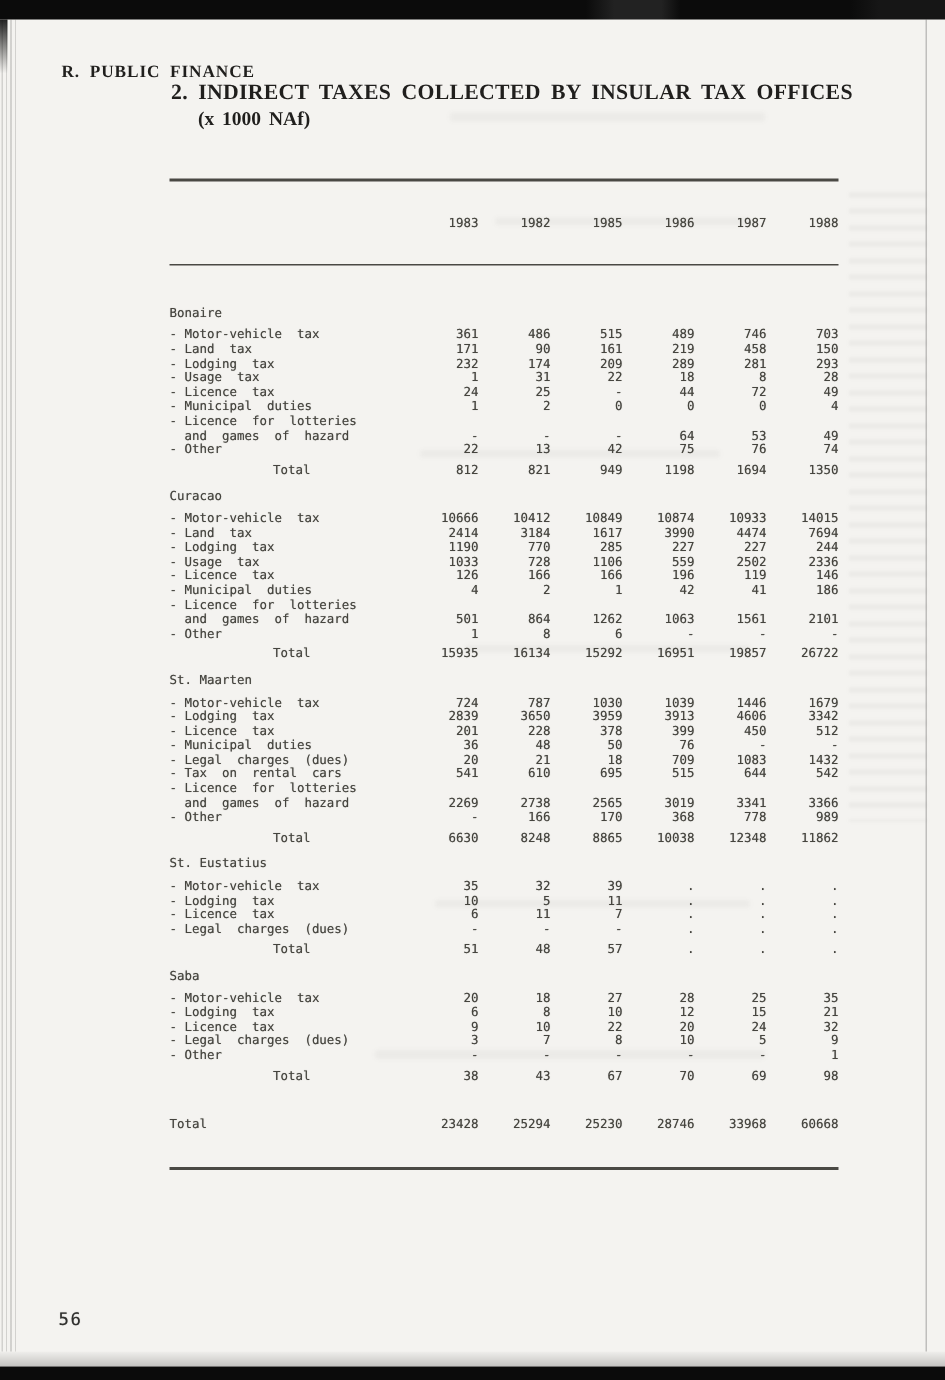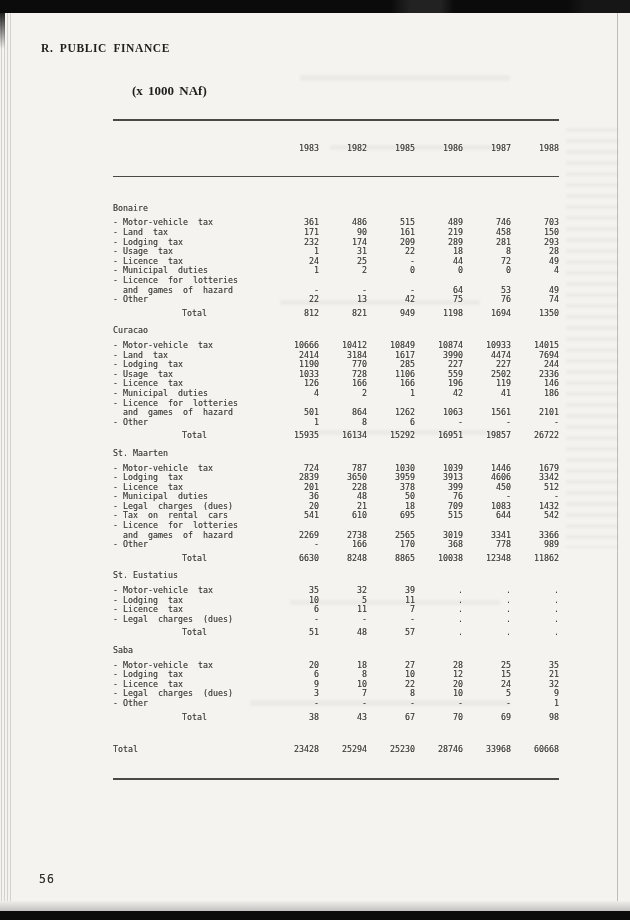--- a/index.html
+++ b/index.html
@@ -18,21 +18,21 @@
   .page-edge{position:absolute;left:617px;top:13px;bottom:19px;width:1px;background:rgba(70,70,68,0.30);}
   .smudge{position:absolute;background:rgba(80,80,78,0.05);filter:blur(1.3px);border-radius:2px;pointer-events:none;}
   .bleed-col{position:absolute;left:566px;top:128px;height:420px;width:52px;pointer-events:none;filter:blur(1px);
             background:repeating-linear-gradient(180deg,rgba(110,110,106,0.055) 0 4px,rgba(0,0,0,0) 4px 11px);}
   
   .kicker{position:absolute;left:41px;top:42px;font-family:"Liberation Serif",serif;font-weight:700;
           font-size:11.5px;letter-spacing:0.6px;word-spacing:3px;color:var(--ink-dark,#201f1d);white-space:pre;}
   .title{position:absolute;left:114px;top:54px;font-family:"Liberation Serif",serif;font-weight:700;
           font-size:14.5px;letter-spacing:0.2px;word-spacing:3px;color:var(--ink-dark,#201f1d);white-space:pre;}
   .subtitle{position:absolute;left:132px;top:71px;font-family:"Liberation Serif",serif;font-weight:700;
-          font-size:13px;word-spacing:2px;color:var(--ink-dark,#201f1d);white-space:pre;margin-top:12px;}
+          font-size:13px;word-spacing:2px;color:var(--ink-dark,#201f1d);white-space:pre;}
   
   .table{position:absolute;left:113px;top:100px;width:446px;font-size:8.3px;line-height:9.6px;
          white-space:pre;text-shadow:0 0 0.5px rgba(64,63,58,0.6);}
   .rule{height:2px;background:#4a4944;}
   .rule.mid{height:1px;}
   .rule.bottom{margin-top:4px;}
   .trow{display:grid;grid-template-columns:158px repeat(6,48px);align-items:end;}
   .trow.years{margin:3.5px 0 3px;}
   .val{text-align:right;}
   .sname{margin-top:8px;}
@@ -59,20 +59,21 @@
   <div class="page-edge"></div>
   <div class="bleed-col"></div>
   <div class="smudge" style="left:300px;top:75px;width:210px;height:6px;"></div>
   <div class="smudge" style="left:330px;top:145px;width:170px;height:5px;"></div>
   <div class="smudge" style="left:280px;top:300px;width:200px;height:5px;"></div>
   <div class="smudge" style="left:310px;top:430px;width:190px;height:5px;"></div>
   <div class="smudge" style="left:290px;top:600px;width:210px;height:5px;"></div>
   <div class="smudge" style="left:250px;top:700px;width:260px;height:6px;"></div>
 
   <div class="kicker">R. PUBLIC FINANCE</div>
+  <div class="title">2. INDIRECT TAXES COLLECTED BY INSULAR TAX OFFICES</div>
   <div class="subtitle">(x 1000 NAf)</div>
 
   <div class="table">
     <div class="rule"></div>
     <div class="trow years" id="year-row"><div class="lbl"></div><div class="val">1983</div><div class="val">1982</div><div class="val">1985</div><div class="val">1986</div><div class="val">1987</div><div class="val">1988</div></div>
     <div class="rule mid"></div>
     <div id="sections"><div class="sname">Bonaire</div><div class="rows"><div class="trow"><div class="lbl"><span class="dash">-</span><span>Motor-vehicle  tax</span></div><div class="val">361</div><div class="val">486</div><div class="val">515</div><div class="val">489</div><div class="val">746</div><div class="val">703</div></div><div class="trow"><div class="lbl"><span class="dash">-</span><span>Land  tax</span></div><div class="val">171</div><div class="val">90</div><div class="val">161</div><div class="val">219</div><div class="val">458</div><div class="val">150</div></div><div class="trow"><div class="lbl"><span class="dash">-</span><span>Lodging  tax</span></div><div class="val">232</div><div class="val">174</div><div class="val">209</div><div class="val">289</div><div class="val">281</div><div class="val">293</div></div><div class="trow"><div class="lbl"><span class="dash">-</span><span>Usage  tax</span></div><div class="val">1</div><div class="val">31</div><div class="val">22</div><div class="val">18</div><div class="val">8</div><div class="val">28</div></div><div class="trow"><div class="lbl"><span class="dash">-</span><span>Licence  tax</span></div><div class="val">24</div><div class="val">25</div><div class="val">-</div><div class="val">44</div><div class="val">72</div><div class="val">49</div></div><div class="trow"><div class="lbl"><span class="dash">-</span><span>Municipal  duties</span></div><div class="val">1</div><div class="val">2</div><div class="val">0</div><div class="val">0</div><div class="val">0</div><div class="val">4</div></div><div class="trow"><div class="lbl"><span class="dash">-</span><span>Licence  for  lotteries</span><span class="l2">and  games  of  hazard</span></div><div class="val">-</div><div class="val">-</div><div class="val">-</div><div class="val">64</div><div class="val">53</div><div class="val">49</div></div><div class="trow"><div class="lbl"><span class="dash">-</span><span>Other</span></div><div class="val">22</div><div class="val">13</div><div class="val">42</div><div class="val">75</div><div class="val">76</div><div class="val">74</div></div></div><div class="trow total"><div class="lbl"><span class="tindent">Total</span></div><div class="val">812</div><div class="val">821</div><div class="val">949</div><div class="val">1198</div><div class="val">1694</div><div class="val">1350</div></div><div class="sname">Curacao</div><div class="rows"><div class="trow"><div class="lbl"><span class="dash">-</span><span>Motor-vehicle  tax</span></div><div class="val">10666</div><div class="val">10412</div><div class="val">10849</div><div class="val">10874</div><div class="val">10933</div><div class="val">14015</div></div><div class="trow"><div class="lbl"><span class="dash">-</span><span>Land  tax</span></div><div class="val">2414</div><div class="val">3184</div><div class="val">1617</div><div class="val">3990</div><div class="val">4474</div><div class="val">7694</div></div><div class="trow"><div class="lbl"><span class="dash">-</span><span>Lodging  tax</span></div><div class="val">1190</div><div class="val">770</div><div class="val">285</div><div class="val">227</div><div class="val">227</div><div class="val">244</div></div><div class="trow"><div class="lbl"><span class="dash">-</span><span>Usage  tax</span></div><div class="val">1033</div><div class="val">728</div><div class="val">1106</div><div class="val">559</div><div class="val">2502</div><div class="val">2336</div></div><div class="trow"><div class="lbl"><span class="dash">-</span><span>Licence  tax</span></div><div class="val">126</div><div class="val">166</div><div class="val">166</div><div class="val">196</div><div class="val">119</div><div class="val">146</div></div><div class="trow"><div class="lbl"><span class="dash">-</span><span>Municipal  duties</span></div><div class="val">4</div><div class="val">2</div><div class="val">1</div><div class="val">42</div><div class="val">41</div><div class="val">186</div></div><div class="trow"><div class="lbl"><span class="dash">-</span><span>Licence  for  lotteries</span><span class="l2">and  games  of  hazard</span></div><div class="val">501</div><div class="val">864</div><div class="val">1262</div><div class="val">1063</div><div class="val">1561</div><div class="val">2101</div></div><div class="trow"><div class="lbl"><span class="dash">-</span><span>Other</span></div><div class="val">1</div><div class="val">8</div><div class="val">6</div><div class="val">-</div><div class="val">-</div><div class="val">-</div></div></div><div class="trow total"><div class="lbl"><span class="tindent">Total</span></div><div class="val">15935</div><div class="val">16134</div><div class="val">15292</div><div class="val">16951</div><div class="val">19857</div><div class="val">26722</div></div><div class="sname">St. Maarten</div><div class="rows"><div class="trow"><div class="lbl"><span class="dash">-</span><span>Motor-vehicle  tax</span></div><div class="val">724</div><div class="val">787</div><div class="val">1030</div><div class="val">1039</div><div class="val">1446</div><div class="val">1679</div></div><div class="trow"><div class="lbl"><span class="dash">-</span><span>Lodging  tax</span></div><div class="val">2839</div><div class="val">3650</div><div class="val">3959</div><div class="val">3913</div><div class="val">4606</div><div class="val">3342</div></div><div class="trow"><div class="lbl"><span class="dash">-</span><span>Licence  tax</span></div><div class="val">201</div><div class="val">228</div><div class="val">378</div><div class="val">399</div><div class="val">450</div><div class="val">512</div></div><div class="trow"><div class="lbl"><span class="dash">-</span><span>Municipal  duties</span></div><div class="val">36</div><div class="val">48</div><div class="val">50</div><div class="val">76</div><div class="val">-</div><div class="val">-</div></div><div class="trow"><div class="lbl"><span class="dash">-</span><span>Legal  charges  (dues)</span></div><div class="val">20</div><div class="val">21</div><div class="val">18</div><div class="val">709</div><div class="val">1083</div><div class="val">1432</div></div><div class="trow"><div class="lbl"><span class="dash">-</span><span>Tax  on  rental  cars</span></div><div class="val">541</div><div class="val">610</div><div class="val">695</div><div class="val">515</div><div class="val">644</div><div class="val">542</div></div><div class="trow"><div class="lbl"><span class="dash">-</span><span>Licence  for  lotteries</span><span class="l2">and  games  of  hazard</span></div><div class="val">2269</div><div class="val">2738</div><div class="val">2565</div><div class="val">3019</div><div class="val">3341</div><div class="val">3366</div></div><div class="trow"><div class="lbl"><span class="dash">-</span><span>Other</span></div><div class="val">-</div><div class="val">166</div><div class="val">170</div><div class="val">368</div><div class="val">778</div><div class="val">989</div></div></div><div class="trow total"><div class="lbl"><span class="tindent">Total</span></div><div class="val">6630</div><div class="val">8248</div><div class="val">8865</div><div class="val">10038</div><div class="val">12348</div><div class="val">11862</div></div><div class="sname">St. Eustatius</div><div class="rows"><div class="trow"><div class="lbl"><span class="dash">-</span><span>Motor-vehicle  tax</span></div><div class="val">35</div><div class="val">32</div><div class="val">39</div><div class="val">.</div><div class="val">.</div><div class="val">.</div></div><div class="trow"><div class="lbl"><span class="dash">-</span><span>Lodging  tax</span></div><div class="val">10</div><div class="val">5</div><div class="val">11</div><div class="val">.</div><div class="val">.</div><div class="val">.</div></div><div class="trow"><div class="lbl"><span class="dash">-</span><span>Licence  tax</span></div><div class="val">6</div><div class="val">11</div><div class="val">7</div><div class="val">.</div><div class="val">.</div><div class="val">.</div></div><div class="trow"><div class="lbl"><span class="dash">-</span><span>Legal  charges  (dues)</span></div><div class="val">-</div><div class="val">-</div><div class="val">-</div><div class="val">.</div><div class="val">.</div><div class="val">.</div></div></div><div class="trow total"><div class="lbl"><span class="tindent">Total</span></div><div class="val">51</div><div class="val">48</div><div class="val">57</div><div class="val">.</div><div class="val">.</div><div class="val">.</div></div><div class="sname">Saba</div><div class="rows"><div class="trow"><div class="lbl"><span class="dash">-</span><span>Motor-vehicle  tax</span></div><div class="val">20</div><div class="val">18</div><div class="val">27</div><div class="val">28</div><div class="val">25</div><div class="val">35</div></div><div class="trow"><div class="lbl"><span class="dash">-</span><span>Lodging  tax</span></div><div class="val">6</div><div class="val">8</div><div class="val">10</div><div class="val">12</div><div class="val">15</div><div class="val">21</div></div><div class="trow"><div class="lbl"><span class="dash">-</span><span>Licence  tax</span></div><div class="val">9</div><div class="val">10</div><div class="val">22</div><div class="val">20</div><div class="val">24</div><div class="val">32</div></div><div class="trow"><div class="lbl"><span class="dash">-</span><span>Legal  charges  (dues)</span></div><div class="val">3</div><div class="val">7</div><div class="val">8</div><div class="val">10</div><div class="val">5</div><div class="val">9</div></div><div class="trow"><div class="lbl"><span class="dash">-</span><span>Other</span></div><div class="val">-</div><div class="val">-</div><div class="val">-</div><div class="val">-</div><div class="val">-</div><div class="val">1</div></div></div><div class="trow total"><div class="lbl"><span class="tindent">Total</span></div><div class="val">38</div><div class="val">43</div><div class="val">67</div><div class="val">70</div><div class="val">69</div><div class="val">98</div></div></div>
     <div class="trow grand" id="grand-row"><div class="lbl"><span>Total</span></div><div class="val">23428</div><div class="val">25294</div><div class="val">25230</div><div class="val">28746</div><div class="val">33968</div><div class="val">60668</div></div>
     <div class="rule bottom"></div>
   </div>

